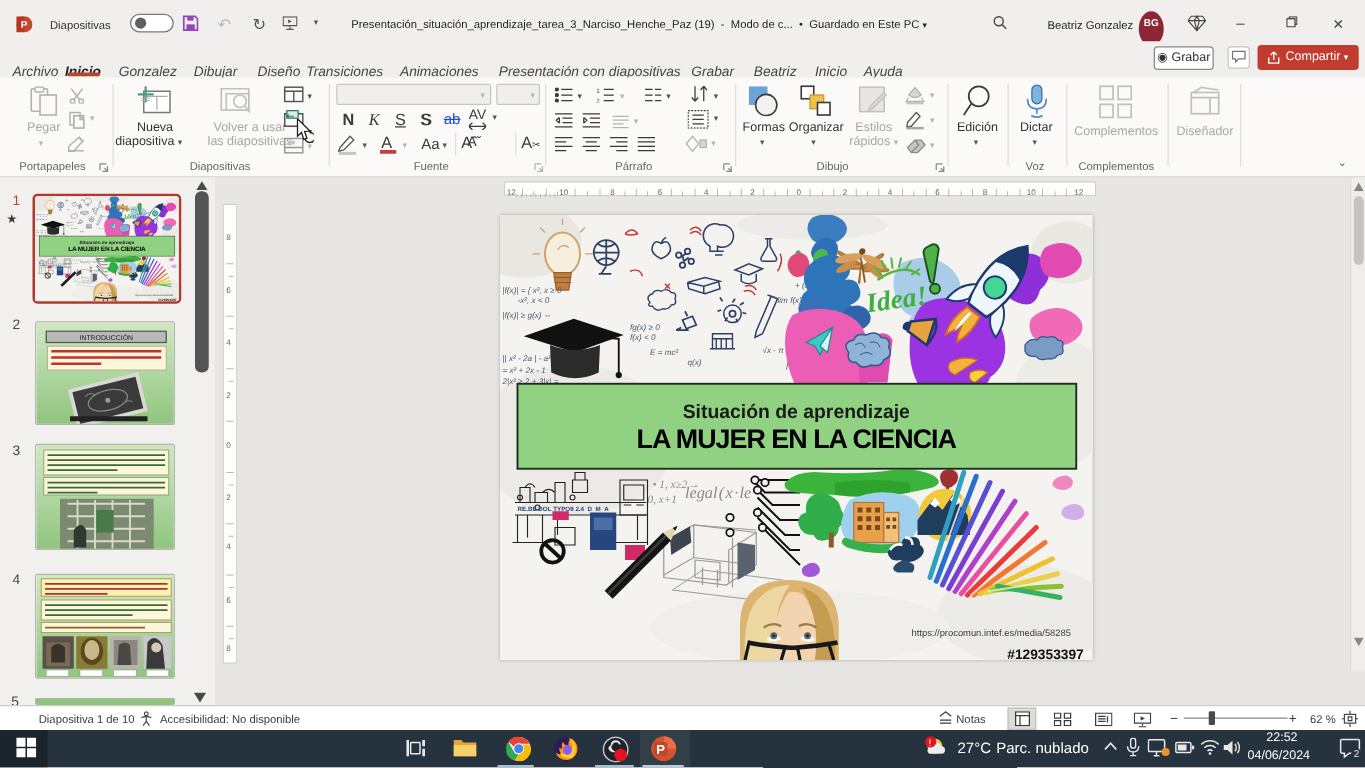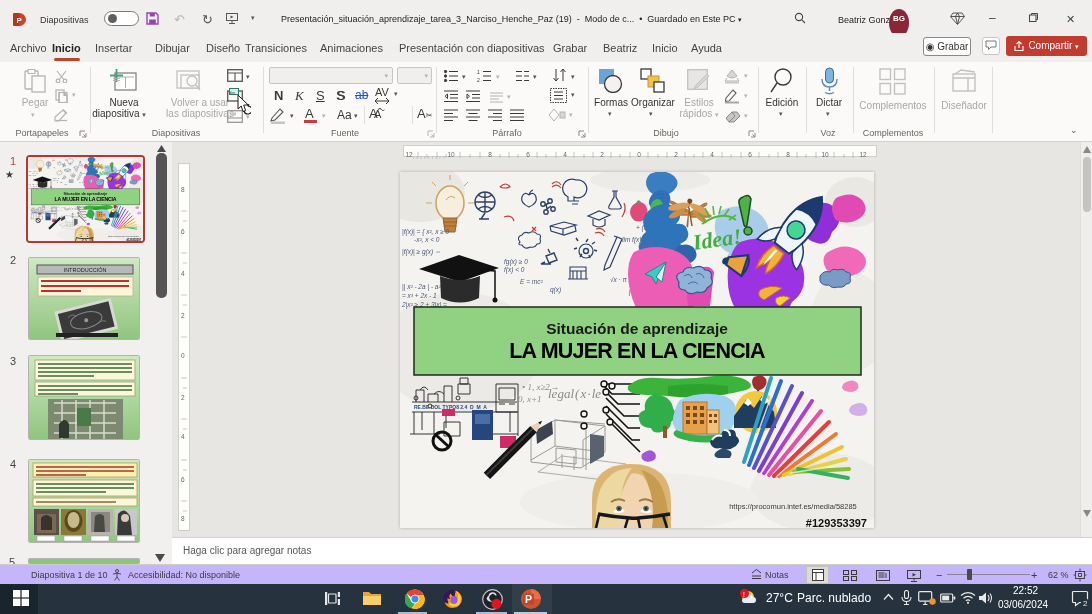--- a/index.html
+++ b/index.html
@@ -5,25 +5,25 @@
 * { margin:0; padding:0; box-sizing:border-box; }
 html,body { width:1092px; height:614px; overflow:hidden; font-family:"Liberation Sans", sans-serif; }
 #app { position:relative; width:1092px; height:614px; background:#e8e6e3; }
 .abs { position:absolute; }
 
 
 #titlebar { left:0; top:0; width:1092px; height:33px; background:#f1efed; }
 #titlebar .t { position:absolute; font-size:9px; color:#333; }
 #toggle { position:absolute; left:104px; top:11px; width:35px; height:15px; border:1px solid #7a7a7a; border-radius:8px; background:#fff; }
 #toggle .knob { position:absolute; left:3px; top:2px; width:9px; height:9px; border-radius:50%; background:#5f5f5f; }
-#bgavatar { position:absolute; left:889px; top:9px; width:20px; height:28px; border-radius:50%; background:#8a2635; color:#fff; font-size:8px; font-weight:bold; text-align:center; line-height:20px; }
+#bgavatar { position:absolute; left:911px; top:9px; width:20px; height:28px; border-radius:50%; background:#8a2635; color:#fff; font-size:8px; font-weight:bold; text-align:center; line-height:20px; }
 
 
 #tabs { left:0; top:33px; width:1092px; height:29px; background:#f1efed; }
-.tab { position:absolute; top:9px; font-size:11px; color:#444; }
+.tab { position:absolute; top:19px; font-size:11px; color:#444;font-style:italic; }
 .tab.active { color:#252423; font-weight:bold; }
 #inicio-underline { position:absolute; left:54px; top:25px; width:26px; height:3px; background:#b7472a; border-radius:2px; }
 #btn-grabar { position:absolute; left:923px; top:4px; width:48px; height:19px; border:1px solid #8a8886; border-radius:3px; background:#fff; font-size:10px; color:#333; text-align:center; line-height:17px; }
 #btn-comment { position:absolute; left:982px; top:4px; width:18px; height:18px; border:1px solid #c8c6c4; border-radius:3px; background:#fff; }
 #btn-compartir { position:absolute; left:1006px; top:3px; width:81px; height:20px; border-radius:3px; background:#c13c2e; color:#fff; font-size:10px; text-align:center; line-height:20px; }
 
 
 #ribbon { left:0; top:62px; width:1092px; height:80px; background:#fbfaf9; border-bottom:1px solid #d4d2cf; }
 .rdiv { position:absolute; top:5px; width:1px; height:66px; background:#e0dedb; }
 .glabel { position:absolute; top:66px; width:120px; text-align:center; font-size:9px; color:#67655f; }
@@ -40,21 +40,21 @@
 #pscroll { position:absolute; left:156px; top:11px; width:11px; height:145px; background:#545454; border-radius:5px; }
 
 #editor { position:absolute; left:172px; top:0; width:920px; height:395px; }
 #hruler { position:absolute; left:231px; top:3px; width:474px; height:12px; background:#fdfdfc; border:1px solid #d0cecb; }
 #vruler { position:absolute; left:6px; top:21px; width:12px; height:368px; background:#fdfdfc; border:1px solid #d0cecb; }
 #slide { position:absolute; left:228px; top:30px; width:474px; height:356px; background:#f6f5f3; box-shadow:0 0 3px rgba(0,0,0,0.25); }
 #notesbar { left:172px; top:537px; width:920px; height:27px; background:#fff; border-top:1px solid #d3d1cf; }
 #notesbar span { position:absolute; left:11px; top:7px; font-size:10px; color:#555; }
 
 
-#statusbar { left:0; top:564px; width:1092px; height:20px; background:#c4b5fd; border-top:1px solid #cfcdcb; font-size:9px; color:#3b3b3b; }
+#statusbar { left:0; top:564px; width:1092px; height:20px; background:#ffffff; border-top:1px solid #cfcdcb; font-size:9px; color:#3b3b3b; }
 
 
 #taskbar { left:0; top:584px; width:1092px; height:30px; background:#26323d; }
 #searchbox { position:absolute; left:39px; top:1px; width:270px; height:29px; background:#f3f2f1; border:1px solid #888; }
 #searchbox span { position:absolute; left:33px; top:7px; font-size:11px; color:#4a4a4a; }
 .trayicon { position:absolute; color:#fff; }
 </style>
 </head>
 <body>
 <div id="app">
@@ -96,21 +96,21 @@
     <svg class="abs" style="left:1029px;top:13px" width="9" height="9" viewBox="0 0 9 9">
         <rect x="0.5" y="2" width="6.5" height="6.5" fill="none" stroke="#444" stroke-width="1"></rect>
         <path d="M2.5 2 V0.5 H8.5 V6.5 H7" fill="none" stroke="#444" stroke-width="1"></path>
       </svg>
     <span class="t" style="left:1066px;top:13px;font-size:11px;color:#444">✕</span>
   </div>
 
   <div class="abs" id="tabs">
     <span class="tab" style="left:10px">Archivo</span>
     <span class="tab active" style="left:52px">Inicio</span>
-    <span class="tab" style="left:95px">Insertar</span>
+    <span class="tab" style="left:95px">Gonzalez</span>
     <span class="tab" style="left:155px">Dibujar</span>
     <span class="tab" style="left:206px">Diseño</span>
     <span class="tab" style="left:245px">Transiciones</span>
     <span class="tab" style="left:320px">Animaciones</span>
     <span class="tab" style="left:399px">Presentación con diapositivas</span>
     <span class="tab" style="left:553px">Grabar</span>
     <span class="tab" style="left:603px">Beatriz</span>
     <span class="tab" style="left:652px">Inicio</span>
     <span class="tab" style="left:691px">Ayuda</span>
     <div id="inicio-underline"></div>
@@ -912,23 +912,20 @@
   <text x="237" y="186" font-size="21.5" font-weight="bold" fill="#000" text-anchor="middle" letter-spacing="-0.8" font-family="Liberation Sans">LA MUJER EN LA CIENCIA</text>
 
   <text x="393" y="337" font-size="7.5" fill="#3a3a3a" text-anchor="middle" font-family="Liberation Sans">https://procomun.intef.es/media/58285</text>
   <text x="467" y="355" font-size="11" font-weight="bold" fill="#111" text-anchor="end" font-family="Liberation Sans">#129353397</text>
 </g>
 </svg>
       </div>
     </div>
   </div>
 
-  <div class="abs" id="notesbar">
-      <span>Haga clic para agregar notas</span>
-    </div>
 
   <div class="abs" id="statusbar">
     <span class="abs" style="left:31px;top:5px">Diapositiva 1 de 10</span>
     <svg class="abs" style="left:111px;top:4px" width="12" height="12" viewBox="0 0 12 12">
         <g stroke="#3b3b3b" fill="none" stroke-width="0.9">
           <circle cx="6" cy="2" r="1.5"></circle>
           <path d="M2 5 q4 -1.5 8 0 M6 5 v3 M6 8 l-2.5 3.5 M6 8 l2.5 3.5"></path>
         </g>
       </svg>
     <span class="abs" style="left:128px;top:5px">Accesibilidad: No disponible</span>
@@ -1055,21 +1052,21 @@
           <path d="M3.5 7.2 a6.5 6.5 0 0 1 9 0"></path>
           <path d="M6 9.8 a3 3 0 0 1 4 0"></path>
         </g>
         <circle cx="8" cy="11.8" r="1.1" fill="#e8e8e8"></circle>
       </svg>
     <svg class="abs" style="left:978px;top:7px" width="15" height="14" viewBox="0 0 15 14">
         <path d="M1 5 h3 l4 -3.5 v11 l-4 -3.5 h-3 z" fill="#e8e8e8"></path>
         <path d="M10 4 q2 3 0 6 M12 2.5 q3 4.5 0 9" fill="none" stroke="#e8e8e8" stroke-width="1.1"></path>
       </svg>
     <span class="trayicon" style="left:1013px;top:1px;font-size:10px">22:52</span>
-    <span class="trayicon" style="left:998px;top:15px;font-size:10px">03/06/2024</span>
+    <span class="trayicon" style="left:998px;top:15px;font-size:10px">04/06/2024</span>
     <svg class="abs" style="left:1071px;top:6px" width="18" height="17" viewBox="0 0 18 17">
         <path d="M2.5 1.5 h13 a1 1 0 0 1 1 1 v9 a1 1 0 0 1 -1 1 h-7 l-4 3 v-3 h-2 a1 1 0 0 1 -1 -1 v-9 a1 1 0 0 1 1 -1 z" fill="none" stroke="#e8e8e8" stroke-width="1.2"></path>
         <circle cx="14" cy="12.5" r="4" fill="#26323d"></circle>
         <text x="12" y="15.5" font-size="8" fill="#e8e8e8" font-family="Liberation Sans">2</text>
       </svg>
   </div>
 
 </div>
 
 </body></html>

